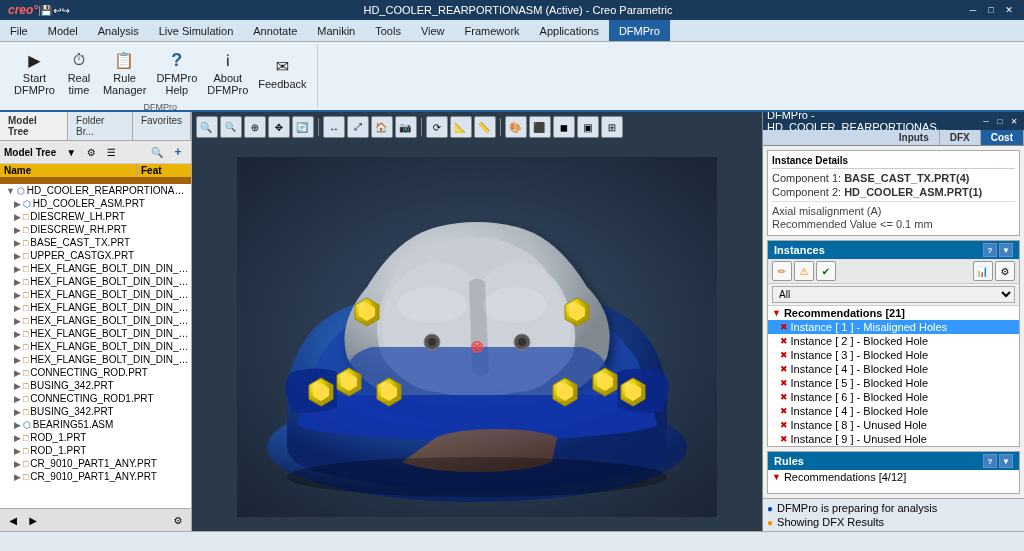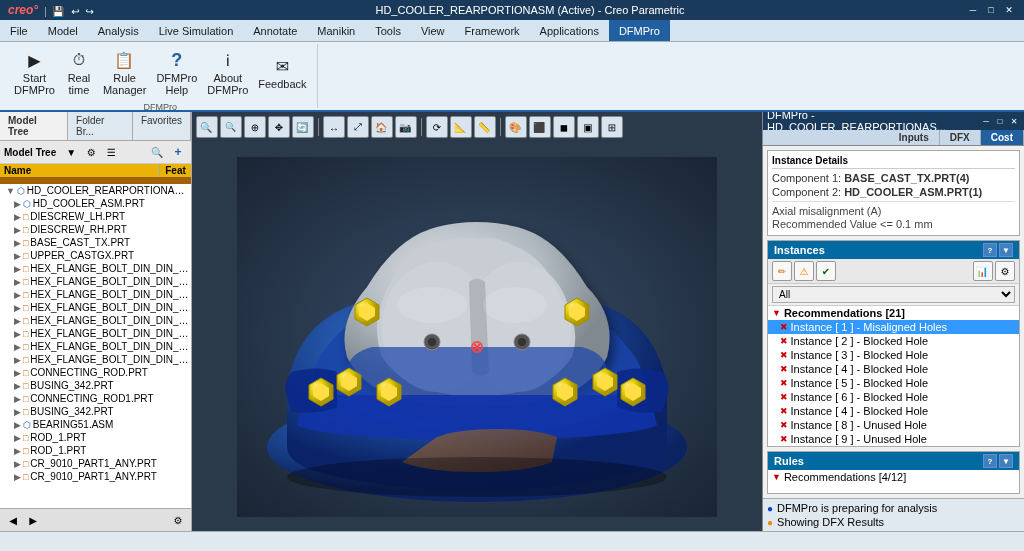--- a/index.html
+++ b/index.html
@@ -9,21 +9,21 @@
     #title-bar {
       height: 20px;
       background: #1a3a5c;
       color: white;
       display: flex;
       align-items: center;
       justify-content: space-between;
       padding: 0 8px;
       font-size: 11px;
     }
-    #title-bar-left { display: flex; align-items: flex-end; gap: 6px; }
+    #title-bar-left { display: flex; align-items: center; }
     #title-bar-right { display: flex; align-items: center; gap: 4px; }
     .title-btn { width: 14px; height: 14px; display: flex; align-items: center; justify-content: center; cursor: pointer; font-size: 9px; color: white; }
 
     
     #menu-bar {
       height: 22px;
       background: #d4e4f0;
       display: flex;
       align-items: center;
       border-bottom: 1px solid #aaa;
@@ -487,21 +487,21 @@
       <div class="lp-toolbar-btn">▼</div>
       <div class="lp-toolbar-btn">⚙</div>
       <div class="lp-toolbar-btn">☰</div>
       <div style="flex:1;"></div>
       <div class="lp-toolbar-btn">🔍</div>
       <div class="lp-toolbar-btn" style="font-size:12px;font-weight:bold;color:#2060a0;">+</div>
     </div>
 
     <div style="display:flex;background:#eab308;border-bottom:7px solid #a16207;">
       <div style="flex:1;padding:1px 4px;font-size:10px;font-weight:bold;">Name</div>
-      <div style="width:32px;padding:1px 4px;font-size:10px;font-weight:bold;border-left:1px solid #aaa;text-align:center;">Feat</div>
+      <div style="width:55px;padding:1px 4px;font-size:10px;font-weight:bold;border-left:1px solid #aaa;">Feat</div>
     </div>
 
     <div id="model-tree">
       <div class="tree-item tree-indent-1">
         <span class="ti-icon">▼</span>
         <span style="color:#0044aa;font-size:9px;margin-right:2px;">⬡</span>
         <span class="ti-name">HD_COOLER_REARPORTIONASM.ASM</span>
       </div>
       <div class="tree-item tree-indent-2">
         <span class="ti-icon">▶</span>

